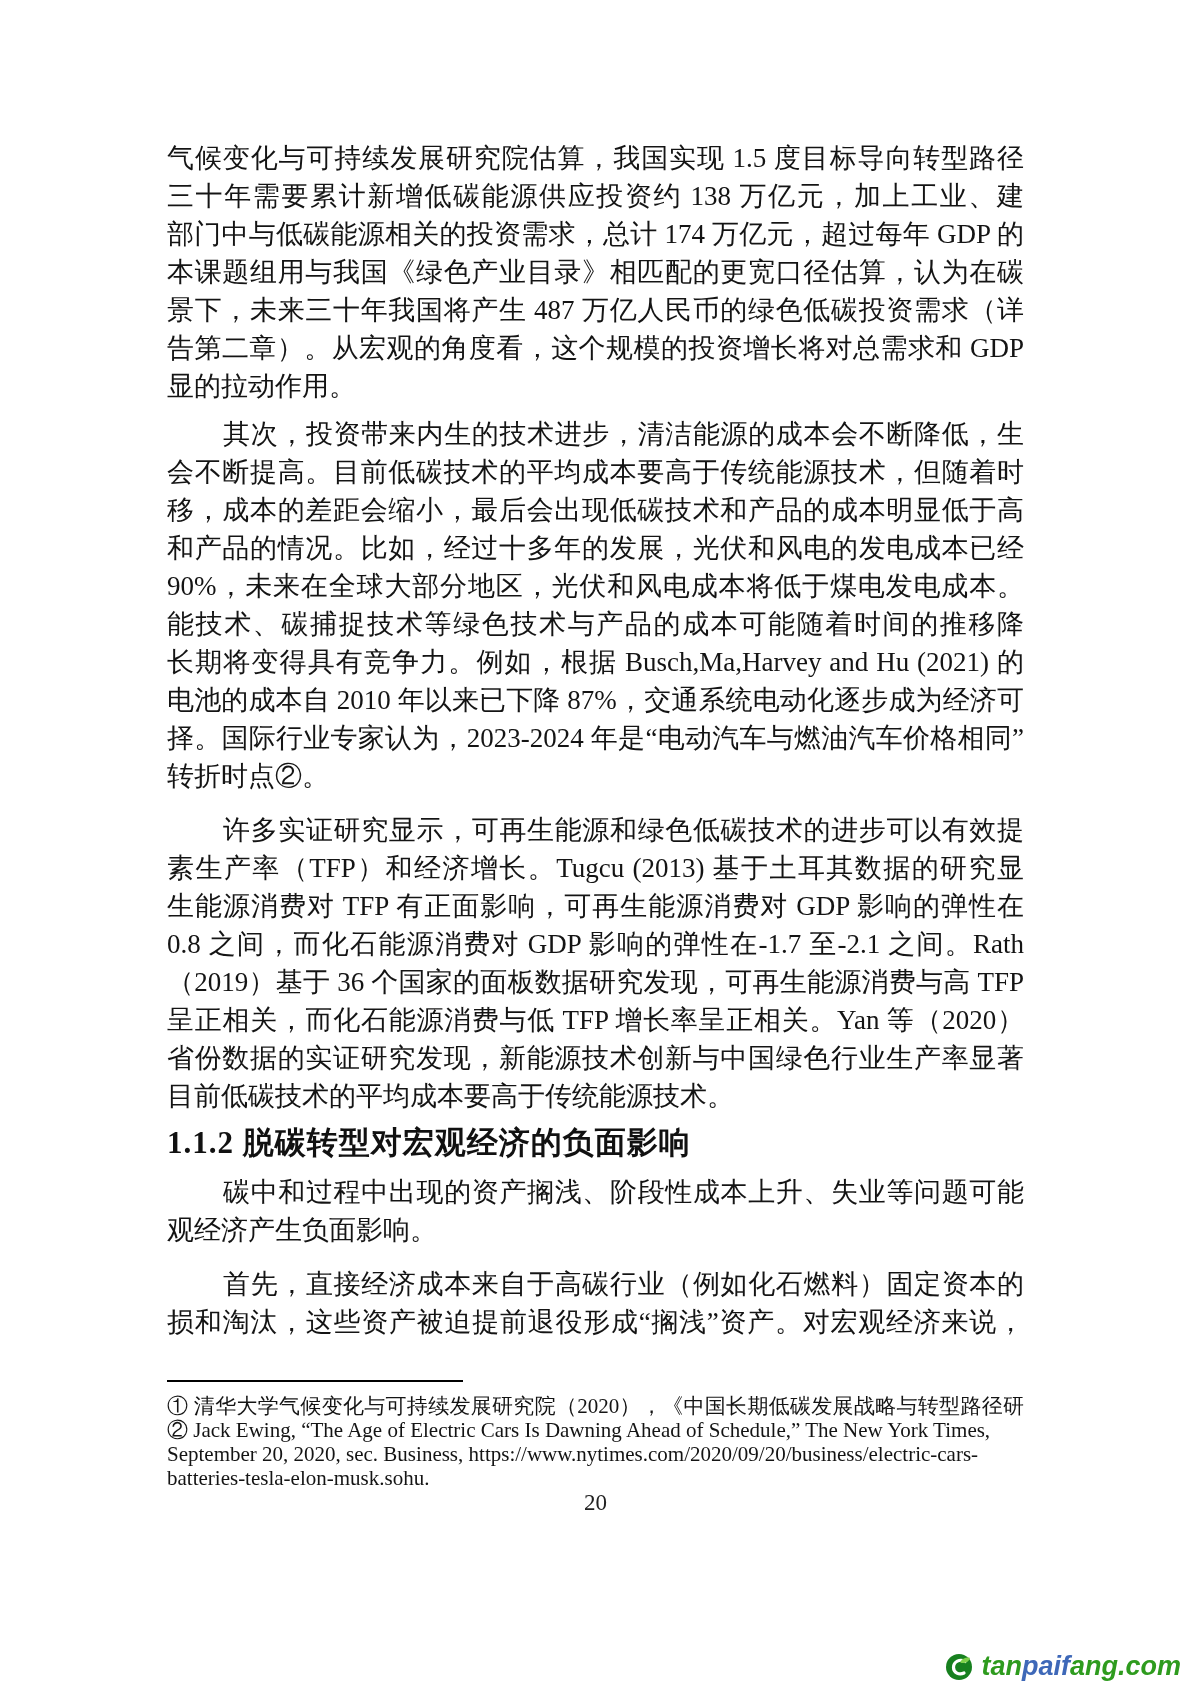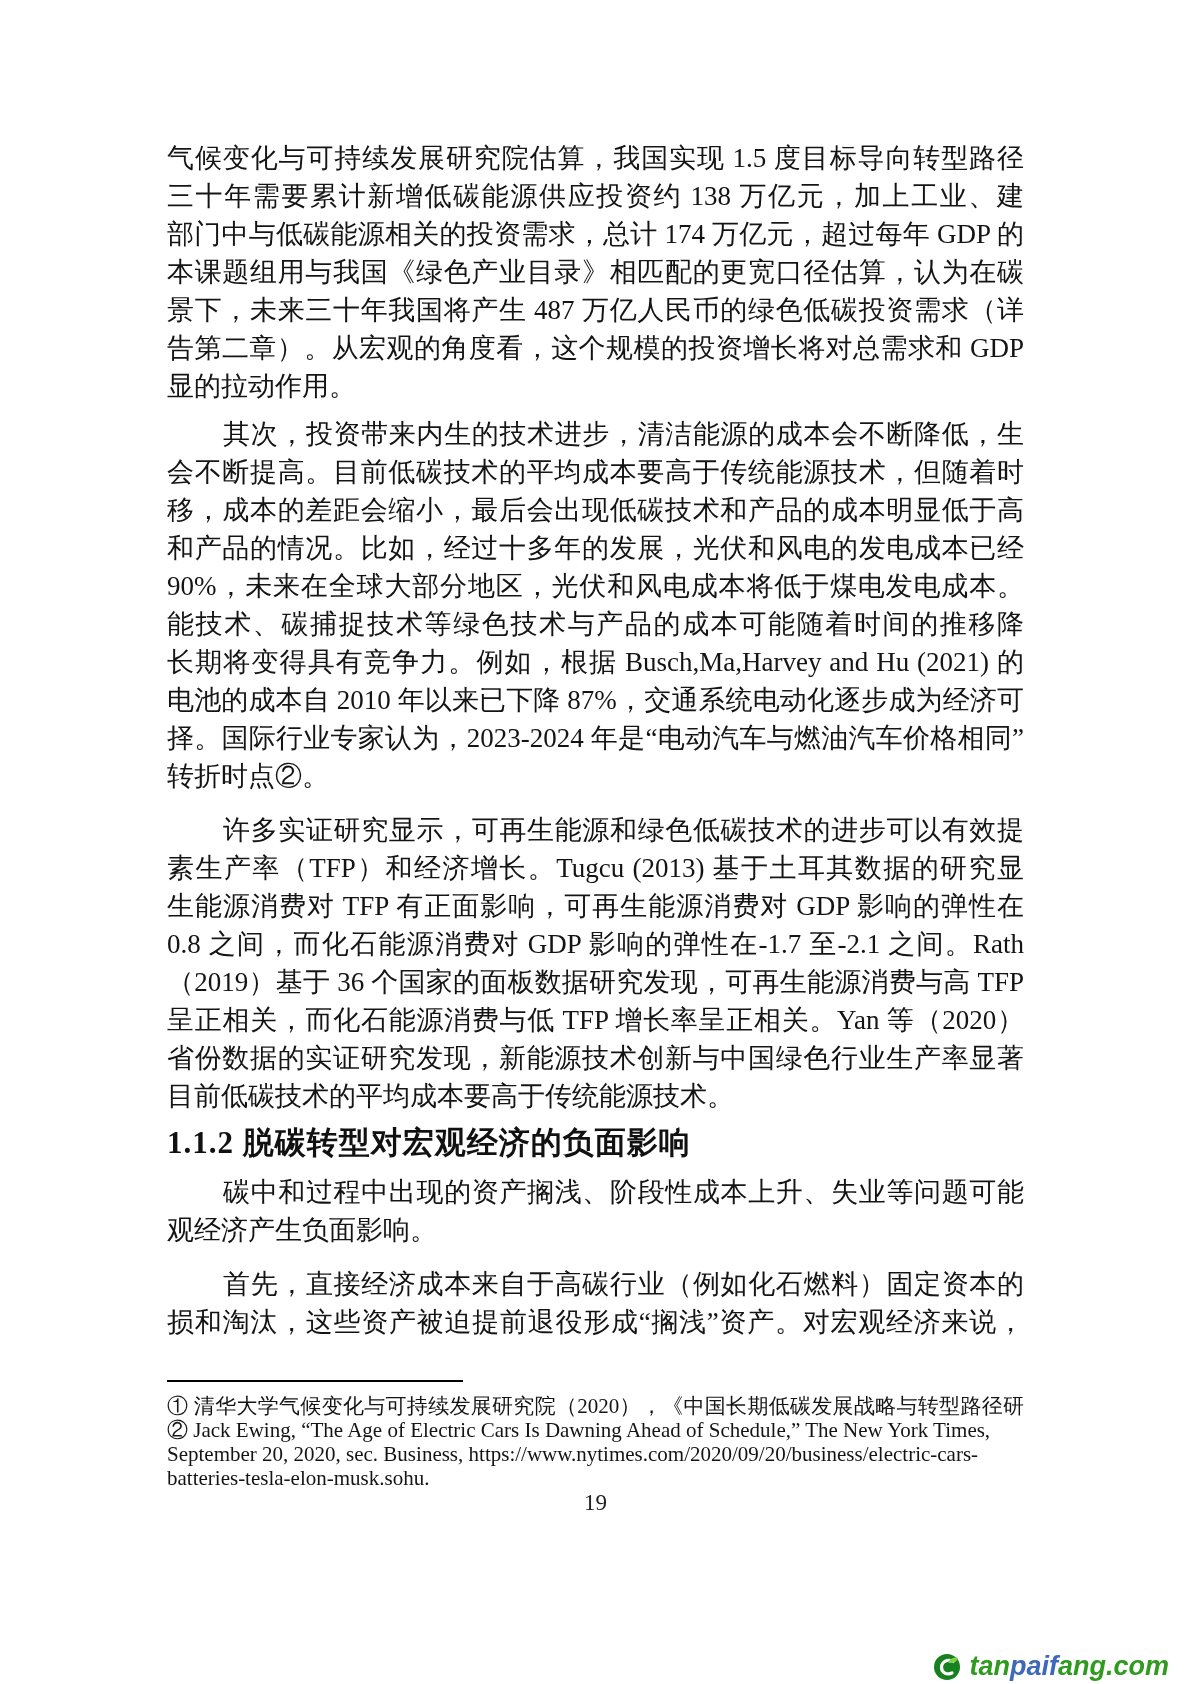--- a/index.html
+++ b/index.html
@@ -57,21 +57,21 @@
   .fn.just { text-align:justify; text-align-last:justify; }
 
   .pageno {
     text-align:center;
     font-size:23px; line-height:26px;
     color:#222;
   }
 
   
   .wm {
-    position:absolute; right:22px; bottom:3px;
+    position:absolute; right:10px; bottom:3px;
     display:flex; align-items:center; gap:7px;
     text-decoration:none;
   }
   .wm-text {
     font-family:"Liberation Sans","DejaVu Sans",sans-serif;
     font-weight:700; font-style:italic;
     font-size:27px; letter-spacing:0;
     line-height:30px;
     white-space:nowrap;
   }
@@ -132,21 +132,21 @@
 
     <div class="fnrule"></div>
 
     <div class="fnblock">
       <div class="fn just">① 清华大学气候变化与可持续发展研究院（2020），《中国长期低碳发展战略与转型路径研究》</div>
       <div class="fn">② Jack Ewing, “The Age of Electric Cars Is Dawning Ahead of Schedule,” The New York Times,</div>
       <div class="fn">September 20, 2020, sec. Business, https://www.nytimes.com/2020/09/20/business/electric-cars-</div>
       <div class="fn">batteries-tesla-elon-musk.sohu.</div>
     </div>
 
-    <div class="pageno">19</div>
+    <div class="pageno">20</div>
   </div>
 
   <div class="wm">
     <span style="display:inline-block;width:29px;height:29px;">
       <svg width="29" height="29" viewBox="0 0 29 29">
         <circle cx="14" cy="15" r="13" fill="#17801F"></circle>
         <path d="M20 9.5 C15 6.5, 8.5 9.5, 8.5 15.5 C8.5 20.5, 14 23.5, 19 21" stroke="#ffffff" stroke-width="3.2" fill="none" stroke-linecap="round"></path>
         <path d="M15.5 9.5 C18 5.5, 23 5, 25 6 C24 9.5, 20 12, 15.5 10.8 Z" fill="#7FD04A"></path>
       </svg>
     </span>

